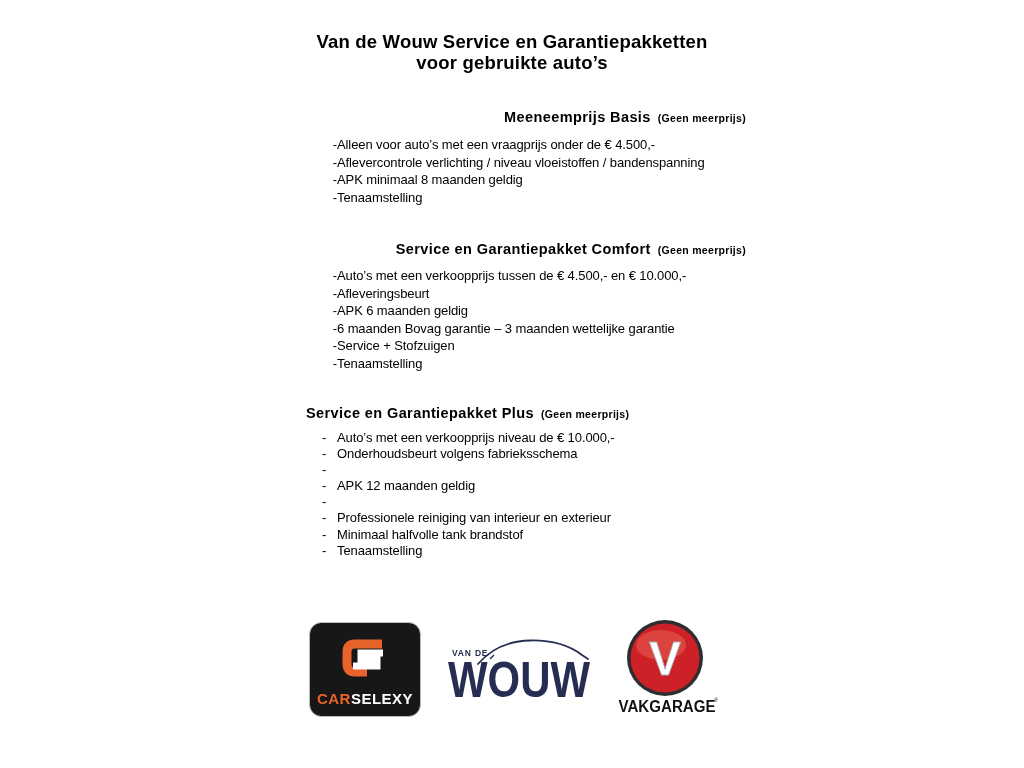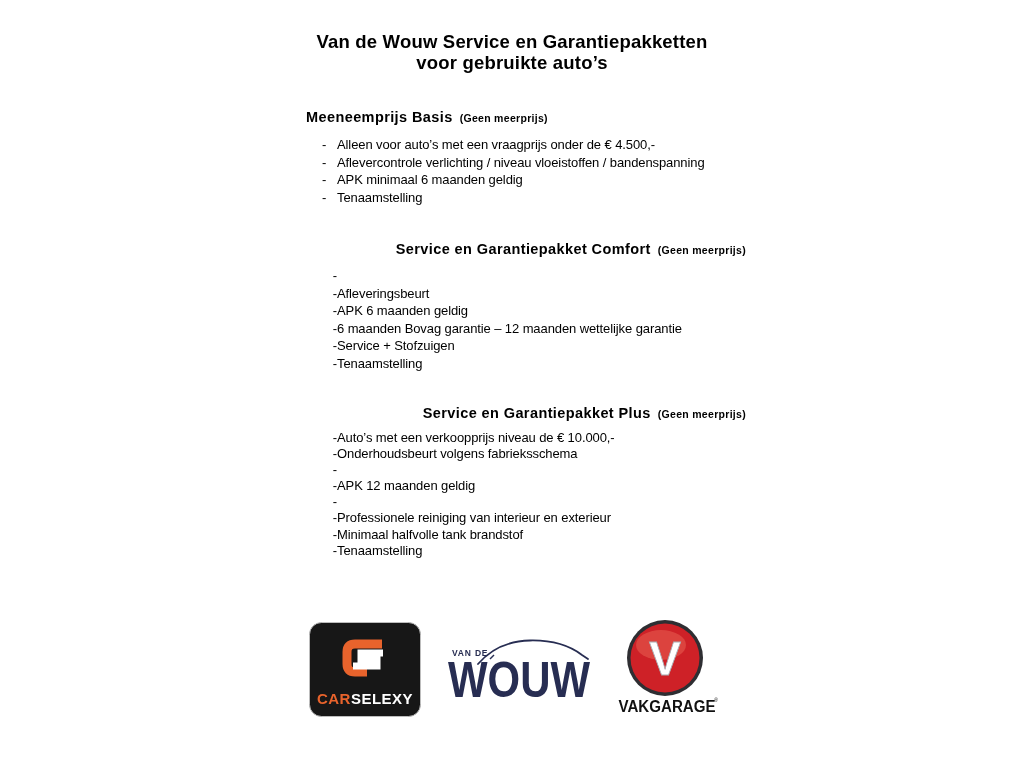--- a/index.html
+++ b/index.html
@@ -9,23 +9,23 @@
     position:relative; width:860px; height:768px;
     background:#ffffff; overflow:hidden;padding-left:27px;
   }
   .doc-title {
     position:absolute; left:0; width:1024px; text-align:center;
     font-weight:bold; font-size:18.5px; letter-spacing:0.2px; color:#000;
   }
   .doc-title.line1 { top:31px; }
   .doc-title.line2 { top:52px; }
   .section { position:absolute; left:306px; width:440px; }
-  .section.s1 { top:108px; }
+  .section.s1 { top:108px;text-align:right; }
   .section.s2 { top:240px;text-align:right; }
-  .section.s3 { top:404px;text-align:right; }
+  .section.s3 { top:404px; }
   .sec-head { font-size:14.5px; font-weight:bold; letter-spacing:0.4px; white-space:nowrap; }
   .sec-note { font-size:10.5px; font-weight:bold; letter-spacing:0.3px; margin-left:7px; }
   ul.items { list-style:none; }
   .s1 ul.items { margin-top:10px; }
   .s2 ul.items { margin-top:9px; }
   .s3 ul.items { margin-top:8px; }
   ul.items li { display:flex; font-size:13px; line-height:17.5px; letter-spacing:-0.1px; white-space:nowrap; }
   .s3 ul.items li { line-height:16.1px; }
   .bullet { flex:0 0 15px; margin-left:16px; }
   .logos { position:absolute; left:0; top:0; width:1024px; height:768px; pointer-events:none; }
@@ -50,48 +50,49 @@
       <li>
           <span class="bullet">-</span>
           <span>Alleen voor auto’s met een vraagprijs onder de € 4.500,-</span>
         </li>
       <li>
           <span class="bullet">-</span>
           <span>Aflevercontrole verlichting / niveau vloeistoffen / bandenspanning</span>
         </li>
       <li>
           <span class="bullet">-</span>
-          <span>APK minimaal 6 maanden geldig</span>
+          <span>APK minimaal 8 maanden geldig</span>
         </li>
       <li>
           <span class="bullet">-</span>
           <span>Tenaamstelling</span>
         </li>
     </ul>
   </div>
 
   <div class="section s2">
     <div>
       <span class="sec-head">Service en Garantiepakket Comfort</span><span class="sec-note">(Geen meerprijs)</span>
     </div>
     <ul class="items">
       <li>
           <span class="bullet">-</span>
+          <span>Auto’s met een verkoopprijs tussen de € 4.500,- en € 10.000,-</span>
         </li>
       <li>
           <span class="bullet">-</span>
           <span>Afleveringsbeurt</span>
         </li>
       <li>
           <span class="bullet">-</span>
           <span>APK 6 maanden geldig</span>
         </li>
       <li>
           <span class="bullet">-</span>
-          <span>6 maanden Bovag garantie – 12 maanden wettelijke garantie</span>
+          <span>6 maanden Bovag garantie – 3 maanden wettelijke garantie</span>
         </li>
       <li>
           <span class="bullet">-</span>
           <span>Service + Stofzuigen</span>
         </li>
       <li>
           <span class="bullet">-</span>
           <span>Tenaamstelling</span>
         </li>
     </ul>

